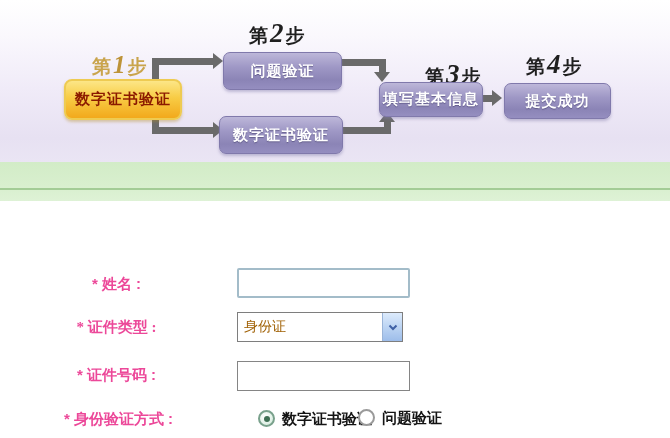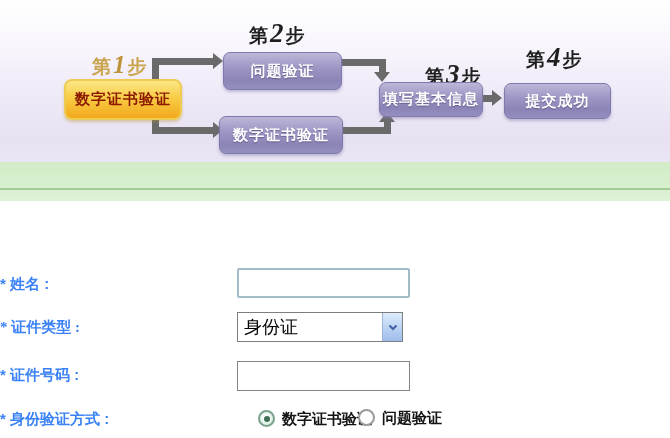--- a/index.html
+++ b/index.html
@@ -44,35 +44,35 @@
   }
 
   .line { position:absolute; background:#6a6a6a; z-index:1; }
   .tri { position:absolute; width:0; height:0; z-index:1; }
   .tri.right { border-top:8px solid transparent; border-bottom:8px solid transparent; border-left:10px solid #6a6a6a; }
   .tri.down  { border-left:8.5px solid transparent; border-right:8.5px solid transparent; border-top:10px solid #6a6a6a; }
   .tri.up    { border-left:8.5px solid transparent; border-right:8.5px solid transparent; border-bottom:10px solid #6a6a6a; }
 
   
   .flabel {
-    position:absolute; left:0; width:233px; text-align:left;
-    font-size:15px; font-weight:bold; color:#3b82f6; white-space:nowrap;
+    position:absolute; left:0; width:233px; text-align:center;
+    font-size:15px; font-weight:bold; color:#ec4899; white-space:nowrap;
   }
   .hint { position:absolute; left:430px; top:273px; font-size:15px; font-weight:bold; color:#1c1c1c; white-space:nowrap; }
 
   .txt-input { position:absolute; box-sizing:border-box; background:#fff; font-family:"Liberation Sans",sans-serif; font-size:14px; padding:0 5px; }
   #name-input   { left:237px; top:268px; width:173px; height:30px; border:2px solid #a3bcc9; border-radius:2px; }
   #idnum-input  { left:237px; top:361px; width:173px; height:30px; border:1px solid #858585; }
 
   .select {
     position:absolute; left:237px; top:312px; width:166px; height:30px;
     box-sizing:border-box; border:1px solid #7e7e7e; background:#fff;
     display:flex; align-items:center; cursor:default;
   }
-  .select-text { flex:1; padding-left:6px; font-size:18px; color:#000000; }
+  .select-text { flex:1; padding-left:6px; font-size:14px; color:#a16207; }
   .select-btn {
     width:20px; height:100%; box-sizing:border-box; border-left:1px solid #9ab4d8;
     background:linear-gradient(180deg,#ddebfc 0%,#bcd4f3 50%,#9dbdea 100%);
     display:flex; align-items:center; justify-content:center;
   }
 
   .radio { position:absolute; width:17px; height:17px; border-radius:50%; box-sizing:border-box; }
   .radio.sel {
     left:258px; top:410px; border:2px solid #79a18c;
     background:radial-gradient(circle at 40% 35%, #ffffff 0%, #dcefe3 75%);
@@ -109,21 +109,21 @@
 
     <div class="step-title gold" style="left:92px; top:51px;">
       <span>第</span><span class="num">1</span><span>步</span>
     </div>
     <div class="step-title" style="left:249px; top:18px;">
       <span>第</span><span class="num">2</span><span>步</span>
     </div>
     <div class="step-title" style="left:402px; top:59px;margin-left:23px;">
       <span>第</span><span class="num">3</span><span>步</span>
     </div>
-    <div class="step-title" style="left:526px; top:42px;">
+    <div class="step-title" style="left:526px; top:49px;">
       <span>第</span><span class="num">4</span><span>步</span>
     </div>
 
     <div class="obox">
       <span>数字证书验证</span>
     </div>
     <div class="pbox" style="left:223px; top:52px; width:117px; height:36px;">
       <span>问题验证</span>
     </div>
     <div class="pbox" style="left:219px; top:116px; width:122px; height:36px;">

